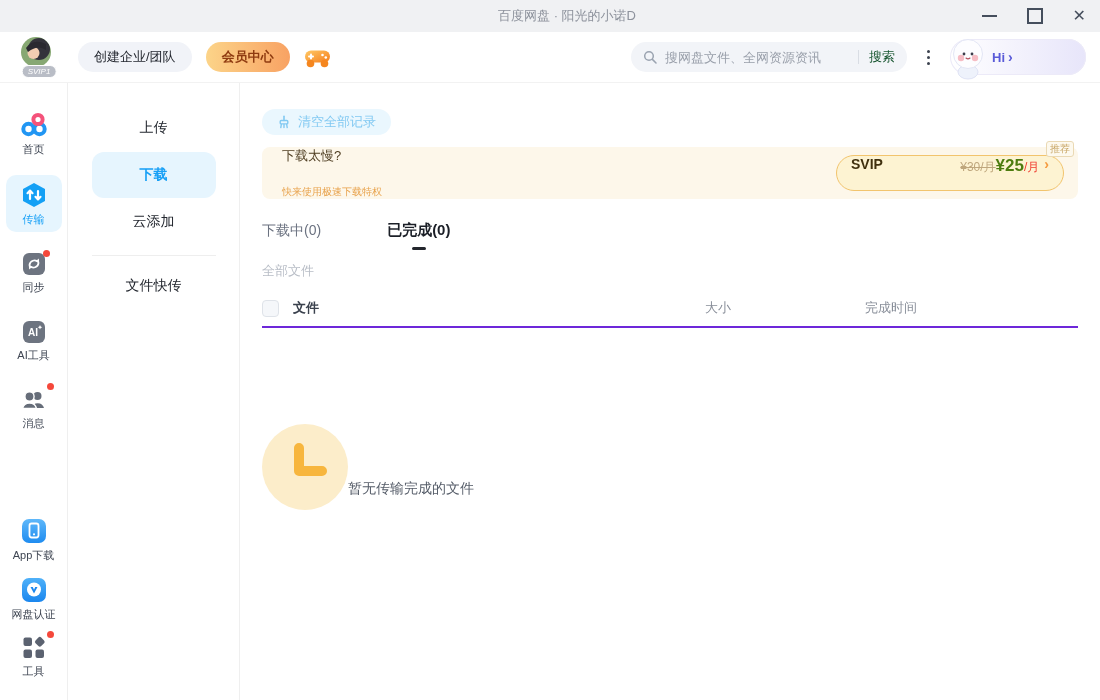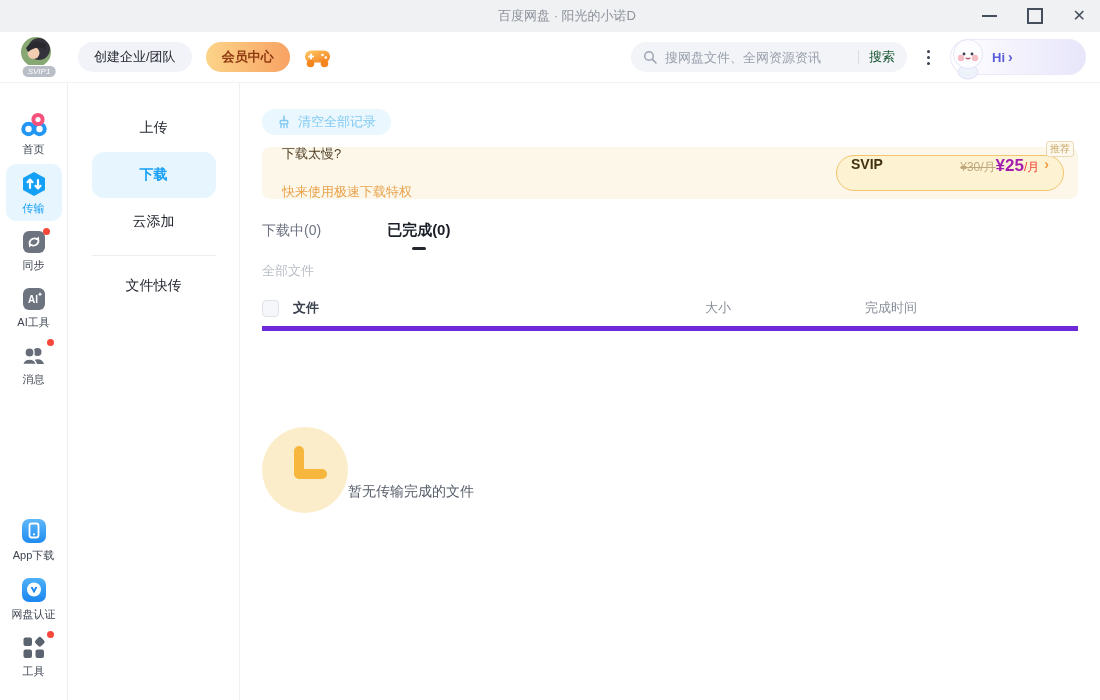--- a/index.html
+++ b/index.html
@@ -30,56 +30,56 @@
   .search-go{font-size:13px;color:#14532d;padding-left:6px;cursor:pointer;}
   .kebab{display:flex;flex-direction:column;gap:3px;padding:6px;cursor:pointer;}
   .kebab i{width:3px;height:3px;border-radius:50%;background:#3c434f;}
   .hi-pill{width:94px;height:36px;border-radius:18px;background:linear-gradient(90deg,#ffffff,#e7e5fa);display:flex;align-items:center;position:relative;padding-left:42px;cursor:pointer;box-shadow:0 0 0 1px #eceaf8 inset;}
   .hi-label{color:#5a5bd8;font-weight:bold;font-size:13px;}
   .hi-arrow{color:#5a5bd8;font-weight:bold;font-size:14px;margin-left:3px;}
   .mascot{position:absolute;left:-3px;top:-3px;}
 
   
   .appbody{flex:1;display:flex;min-height:0;}
-  .sidebar{width:68px;border-right:1px solid #efefef;display:flex;flex-direction:column;align-items:center;padding-top:22px;box-sizing:border-box;}
+  .sidebar{width:68px;border-right:1px solid #efefef;display:flex;flex-direction:column;align-items:center;padding-top:22px;box-sizing:border-box;gap:11px;}
   .side-item{width:56px;border-radius:10px;display:flex;flex-direction:column;align-items:center;padding:7px 0 5px;margin-bottom:2px;position:relative;cursor:pointer;}
   .side-item.selected{background:#e6f5fe;}
   .side-label{font-size:11px;color:#3e4552;margin-top:4px;}
   .side-item.selected .side-label{color:#18a0f6;}
   .red-dot{position:absolute;width:7px;height:7px;background:#f5483b;border-radius:50%;top:5px;right:12px;}
   .red-dot.hi{top:2px;right:8px;}
   .side-spacer{flex:1;}
   .sidebar .bottom-group{margin-bottom:14px;display:flex;flex-direction:column;align-items:center;}
 
   .subnav{width:172px;border-right:1px solid #efefef;padding-top:24px;display:flex;flex-direction:column;align-items:center;box-sizing:border-box;}
   .subnav-item{width:124px;height:42px;display:flex;align-items:center;justify-content:center;font-size:14px;color:#23272f;border-radius:12px;margin-bottom:3px;cursor:pointer;}
   .subnav-item.selected{background:#e6f5fe;color:#18a0f6;font-weight:bold;height:46px;}
   .subnav-divider{width:124px;height:1px;background:#eee;margin:9px 0;}
 
   .main{flex:1;padding:0 22px;position:relative;overflow:hidden;}
   .clear-btn{margin-top:26px;display:inline-flex;align-items:center;gap:7px;height:26px;padding:0 15px;background:#eaf7fe;border-radius:16px;color:#82c9f2;font-size:13px;cursor:pointer;}
   .banner{margin-top:12px;height:52px;background:#fdf7ea;border-radius:8px;display:flex;align-items:center;padding:0 14px 0 20px;position:relative;}
   .banner-text{display:flex;flex-direction:column;}
   .banner-title{font-size:13px;color:#4d3c20;}
-  .banner-sub{font-size:13px;color:#e8a24b;margin-top:20px;}
+  .banner-sub{font-size:10px;color:#e8a24b;margin-top:20px;}
   .svip-btn{margin-left:auto;width:198px;height:34px;border:1px solid #f2c46d;background:#fdf3d2;border-radius:18px;display:flex;align-items:flex-start;padding:0 14px;cursor:pointer;box-sizing:content-box;}
   .svip-label{font-weight:bold;font-size:14px;color:#40300e;}
   .svip-prices{margin-left:auto;display:flex;align-items:baseline;}
   .old-price{font-size:12px;color:#bfa77d;text-decoration:line-through;}
-  .price{font-size:17px;color:#a21caf;font-weight:bold;}
+  .price{font-size:17px;color:#4d7c0f;font-weight:bold;}
   .price-unit{font-size:12px;color:#f03b2e;}
   .svip-arrow{color:#f59a3e;margin-left:5px;font-size:14px;font-weight:bold;}
   .recommend{position:absolute;top:-6px;right:4px;font-size:10px;color:#c9a767;background:#fdf9ee;border:1px solid #ead9b4;border-radius:3px;padding:1px 3px;line-height:1.2;}
 
   .tabs{margin-top:22px;display:flex;gap:34px;align-items:flex-end;}
   .tab{font-size:14px;color:#6b7280;padding-bottom:10px;position:relative;cursor:pointer;}
   .tab.selected{color:#1b1f27;font-weight:bold;font-size:15px;margin-left:32px;}
   .tab-indicator{position:absolute;bottom:0;left:50%;transform:translateX(-50%);width:14px;height:3px;border-radius:2px;background:#23262d;}
   .section-label{margin-top:12px;font-size:13px;color:#b9bec7;}
-  .table-header{margin-top:10px;height:36px;display:flex;align-items:center;border-bottom:5px solid #6d28d9;}
+  .table-header{margin-top:10px;height:36px;display:flex;align-items:center;border-bottom:2px solid #6d28d9;}
   .th-file{flex:0 0 443px;display:flex;align-items:center;gap:14px;font-size:13px;color:#3a414d;font-weight:bold;}
   .checkbox{width:15px;height:15px;border:1px solid #dfe3e9;background:#f5f7fa;border-radius:4px;cursor:pointer;}
   .th-size{width:160px;font-size:13px;color:#878d98;}
   .th-time{flex:1;font-size:13px;color:#878d98;}
   .empty{display:flex;flex-direction:row;align-items:center;margin-top:96px;}
   .clock-circle{width:86px;height:86px;border-radius:50%;background:#fcedca;display:flex;align-items:center;justify-content:center;}
   .empty-text{margin-top:44px;font-size:14px;color:#565d69;}
 </style>
 </head>
 <body>

